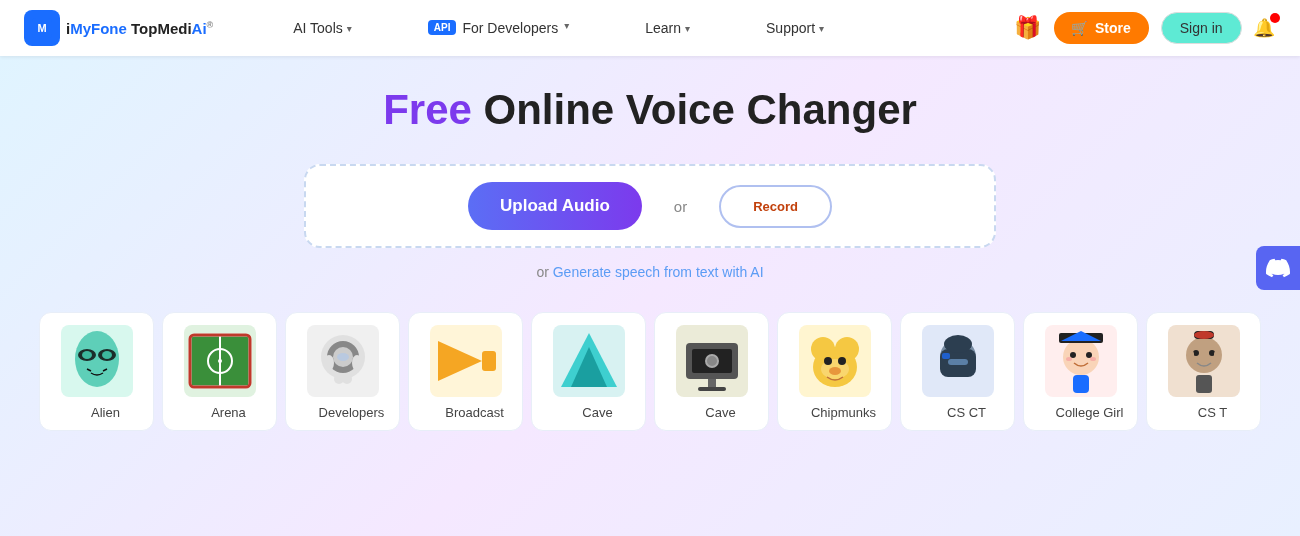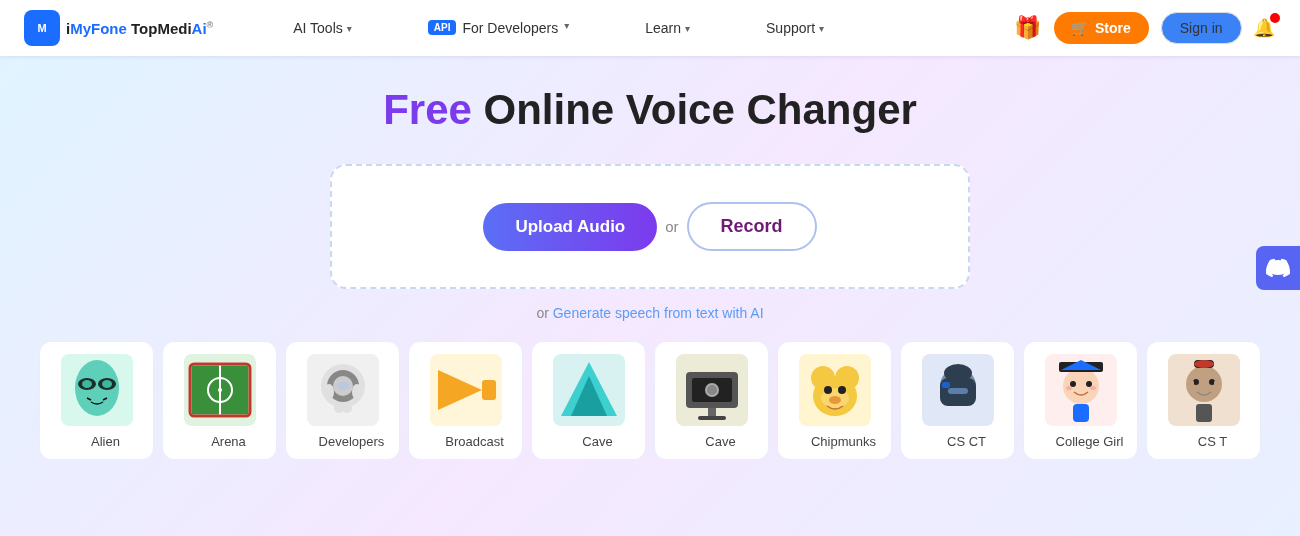--- a/index.html
+++ b/index.html
@@ -91,21 +91,21 @@
       border-radius: 20px;
       padding: 8px 18px;
       font-size: 14px;
       font-weight: 600;
       cursor: pointer;
       display: flex;
       align-items: center;
       gap: 6px;
     }
     .signin-btn {
-      background: #3b82f6;
+      background: #5eead4;
       color: #333;
       border: 1.5px solid #ddd;
       border-radius: 20px;
       padding: 7px 18px;
       font-size: 14px;
       cursor: pointer;
     }
     .bell-icon {
       font-size: 18px;
       cursor: pointer;
@@ -150,59 +150,59 @@
     }
     .page-title .free-word {
       color: #7c3aed;
     }
 
     
     .upload-box {
       background: white;
       border-radius: 16px;
       border: 2px dashed #c8d8f0;
-      width: 640px;
-      padding: 36px 40px;
+      width: 692px;
+      padding: 16px 40px;
       display: flex;
       align-items: center;
       justify-content: center;
-      gap: 8px;
+      gap: 32px;
       margin-bottom: 16px;
     }
     .upload-btn {
       background: linear-gradient(90deg, #5b6ef5 0%, #7c3aed 100%);
       color: white;
       border: none;
       border-radius: 25px;
       padding: 14px 32px;
       font-size: 17px;
       font-weight: 600;
       cursor: pointer;
       white-space: nowrap;
     }
     .or-text {
       font-size: 15px;
       color: #888;
     }
     .record-btn {
       background: white;
-      color: #701a75;
+      color: #c2410c;
       border: 2px solid #b0c0f0;
       border-radius: 25px;
       padding: 12px 32px;
-      font-size: 18px;
+      font-size: 13px;
       font-weight: 600;
       cursor: pointer;
       white-space: nowrap;
     }
 
     .generate-link {
       font-size: 14px;
       color: #888;
-      margin-bottom: 20px;
+      margin-bottom: 32px;
     }
     .generate-link a {
       color: #5b9cf5;
       text-decoration: none;
     }
 
     
     .voice-cards {
       display: flex;
       gap: 8px;

